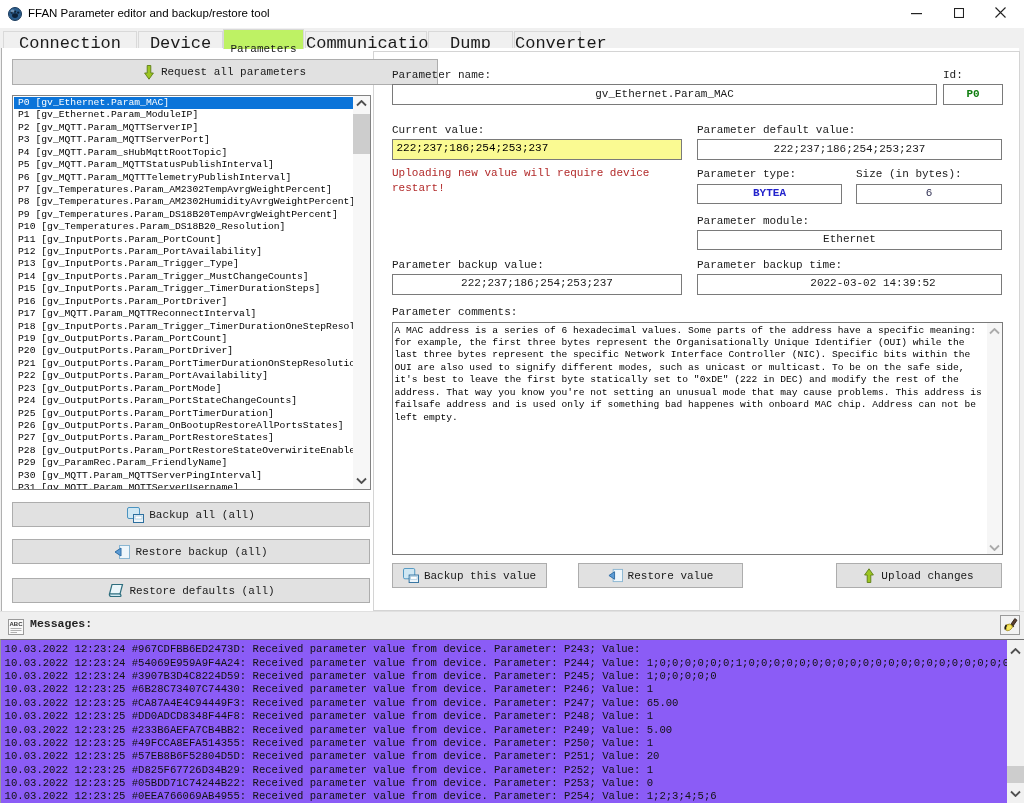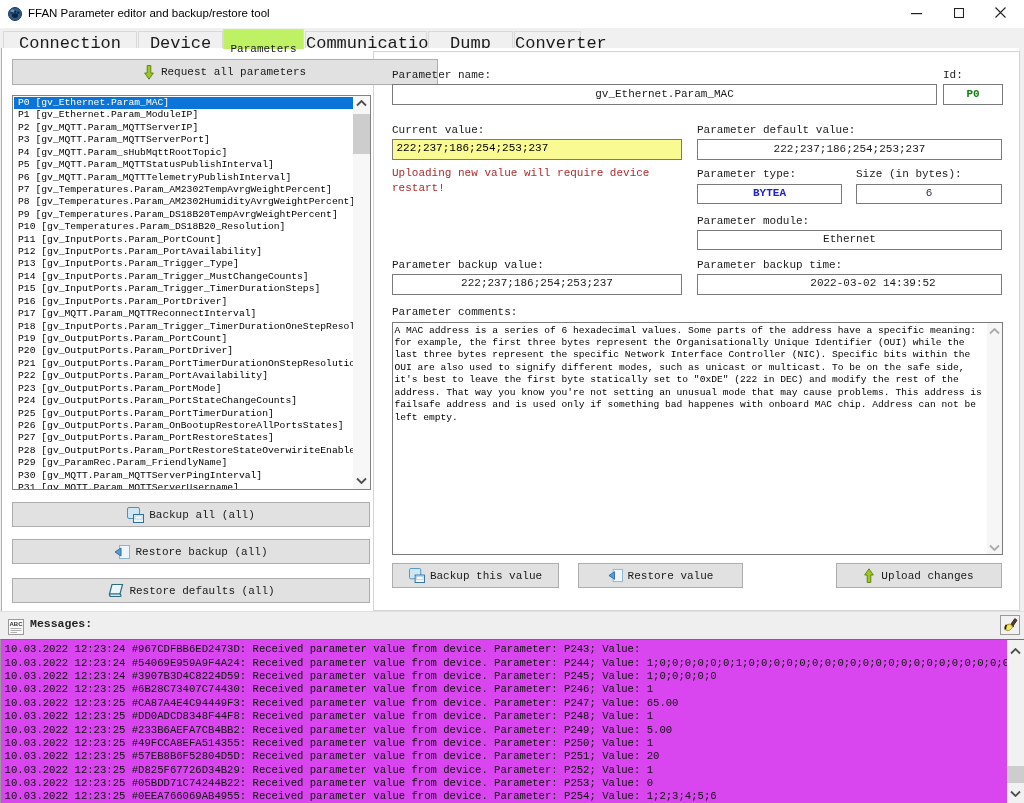--- a/index.html
+++ b/index.html
@@ -25,21 +25,21 @@
 #list { left:11px; top:47px; width:359px; height:395px; background:#fff; border:1px solid #828282; overflow:hidden; }
 #listrows { position:absolute; left:1px; top:1px; width:340px; font-size:9.7px; line-height:12.42px; color:#000; white-space:pre; }
 #listrows .sel { background:#0b74d9; color:#fff; }
 #listrows div { padding-left:4px; }
 
 .sb-track { position:absolute; background:#f4f4f4; }
 .sb-thumb { position:absolute; background:#cdcdcd; }
 
 #msgbar { left:0; top:611px; width:1024px; height:28px; background:#efefef; border-top:1px solid #e0e0e0; }
 
-#logarea { left:0; top:639px; width:1024px; height:164px; background:#d946ef; border-top:1px solid #707070; border-left:1px solid #9a9a9a; overflow:hidden; }
+#logarea { left:0; top:639px; width:1024px; height:164px; background:#8b5cf6; border-top:1px solid #707070; border-left:1px solid #9a9a9a; overflow:hidden; }
 #logtext { position:absolute; left:3.6px; top:3.4px; font-size:10.6px; line-height:13.36px; color:#111; white-space:pre; }
 .chev { position:absolute; }
 </style>
 </head>
 <body>
 <div id="titlebar" class="abs"></div>
 <div id="title-text" class="abs">FFAN Parameter editor and backup/restore tool</div>
 
 <svg class="abs" style="left:8px; top:7px;" width="14" height="14" viewBox="0 0 14 14">
  <circle cx="7" cy="7" r="6.5" fill="#2b5d8c"></circle>
@@ -148,21 +148,21 @@
 failsafe address and is used only if something bad happenes with onboard MAC chip. Address can not be
 left empty.</div>
   <div class="sb-track" style="left:986px; top:275px; width:15px; height:231px; background:#f6f6f6;"></div>
   <svg class="chev" style="left:988px; top:280px;" width="11" height="7" viewBox="0 0 11 7">
       <path d="M1,5.5 L5.5,1 L10,5.5" fill="none" stroke="#ababab" stroke-width="1.8"></path>
     </svg>
   <svg class="chev" style="left:988px; top:496px;" width="11" height="7" viewBox="0 0 11 7">
       <path d="M1,1.5 L5.5,6 L10,1.5" fill="none" stroke="#ababab" stroke-width="1.8"></path>
     </svg>
 
-  <div class="btn" style="left:391px; top:515px; width:167px; height:25px;">
+  <div class="btn" style="left:391px; top:515px; width:155px; height:25px;">
     <svg width="16" height="15" viewBox="0 0 17 16" style="margin-right:5px;">
       <rect x="0.5" y="0.5" width="12" height="11" rx="1.5" fill="#cfe7f3" stroke="#4a93c0" stroke-width="1"></rect>
       <rect x="6.5" y="7.5" width="10" height="8" fill="#eef6fb" stroke="#2d6f9e" stroke-width="1"></rect>
       <rect x="8" y="9" width="7" height="3" fill="#fff" stroke="#9cc2da" stroke-width="0.7"></rect>
     </svg>Backup this value
   </div>
   <div class="btn" style="left:577px; top:515px; width:165px; height:25px;">
     <svg width="15" height="15" viewBox="0 0 16 16" style="margin-right:5px;">
       <rect x="5.5" y="1.5" width="10" height="13" fill="#eef6fb" stroke="#8ab6d2" stroke-width="1"></rect>
       <path d="M7,4 L1,8 L7,12 z" fill="#5b9bd5" stroke="#2e6da4" stroke-width="1"></path>

